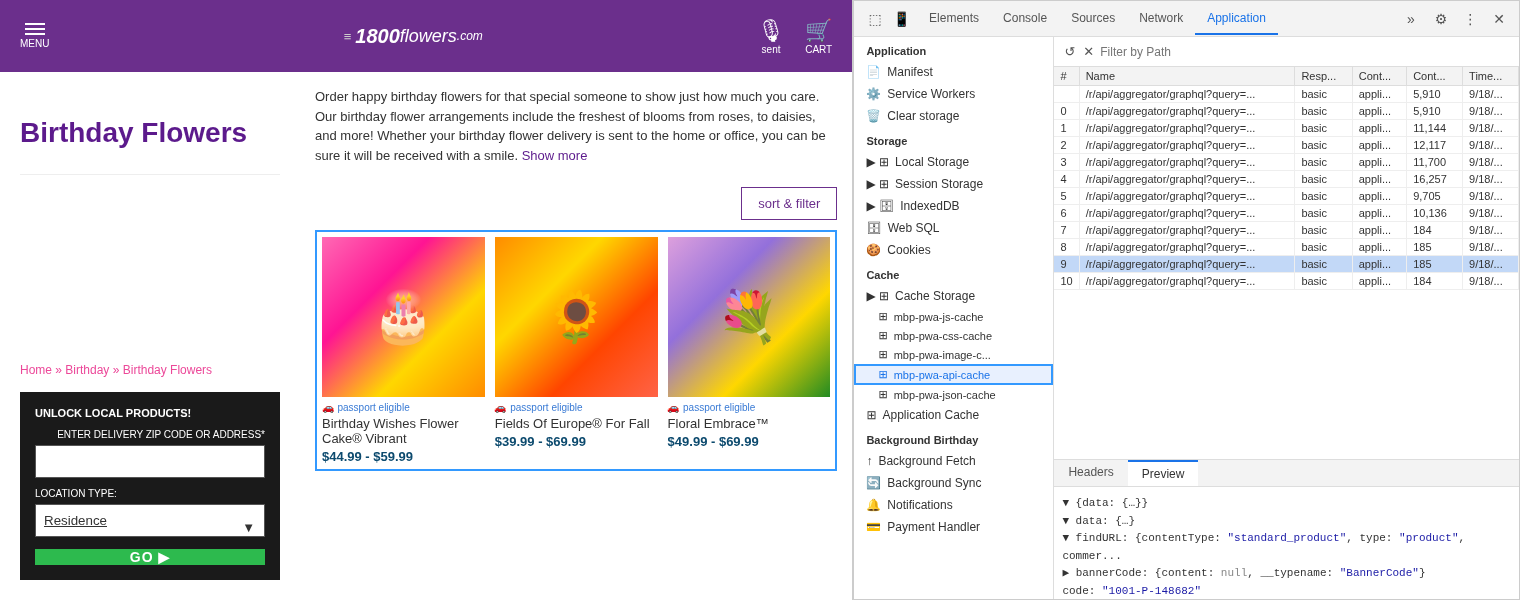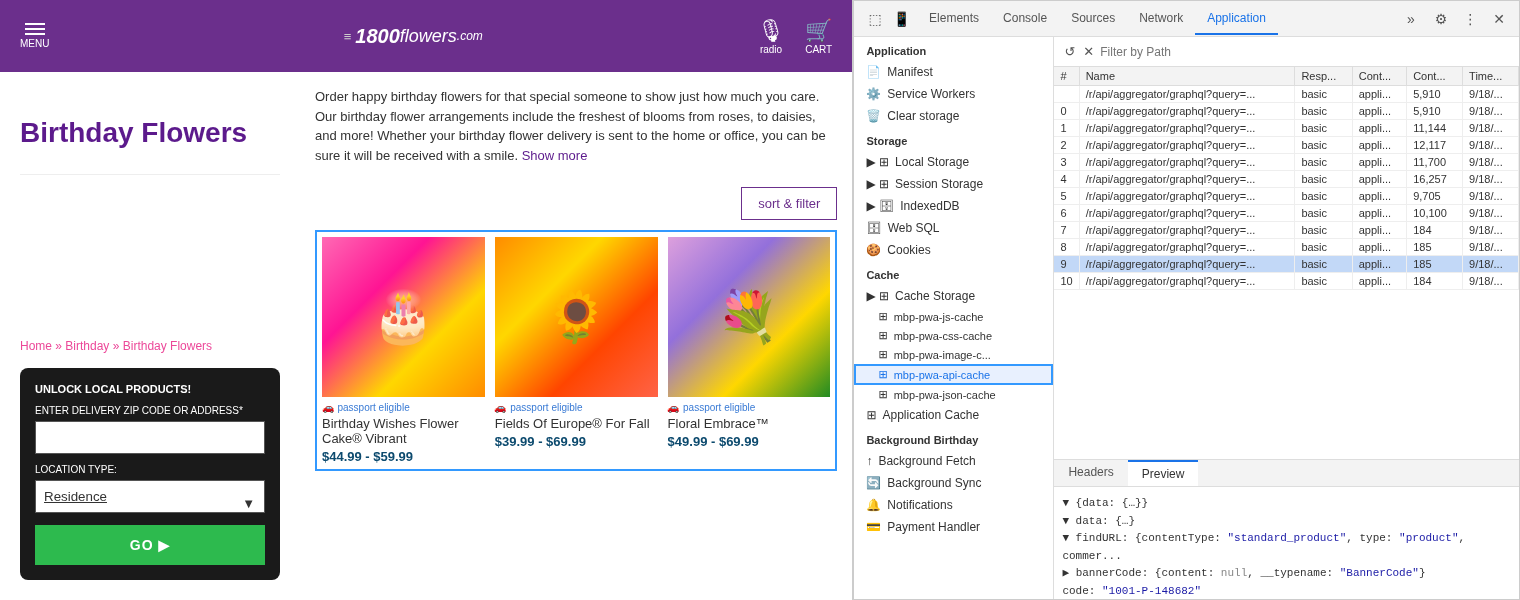--- a/index.html
+++ b/index.html
@@ -82,28 +82,28 @@
     }
     .breadcrumb {
       font-size: 12px;
       color: #ec4899;
       margin-top: auto;
     }
     .local-products-box {
       background: #1a1a1a;
       color: white;
       padding: 15px;
-      border-radius: 8px;
+      border-radius: 0;
     }
     .local-products-title {
       font-size: 11px;
       font-weight: bold;
       margin-bottom: 10px;
     }
-    .zip-label { font-size: 10px; margin-bottom: 5px; }
+    .zip-label { font-size: 10px; margin-bottom: 5px; text-align: right; }
     .zip-input {
       width: 100%;
       padding: 8px;
       border: 1px solid #555;
       background: white;
       color: #333;
       margin-bottom: 10px;
     }
     .location-label { font-size: 10px; margin-bottom: 5px; }
     .location-select {
@@ -113,21 +113,20 @@
       background: white;
       color: #333;
       margin-bottom: 12px;
       appearance: none;
       text-decoration: underline;
     }
     .location-select-wrap { position: relative; }
     .select-arrow { position: absolute; right: 10px; top: 50%; transform: translateY(-50%); color: #333; pointer-events: none; }
     .go-button {
       width: 100%;
-      padding: 12px;
       background: #2dba4e;
       color: white;
       font-weight: bold;
       font-size: 14px;
       border: none;
       cursor: pointer;
       letter-spacing: 1px;
     }
 
     
@@ -400,21 +399,21 @@
     </div>
     <div class="header-logo">
       <span style="font-size:13px; color:#ccc; font-style:italic;">≡</span>
       <span style="margin-left:4px; font-size:20px; font-style:italic; font-weight:bold;">1800</span>
       <span style="font-size:18px; font-style:italic;">flowers</span>
         <span style="font-size:12px; font-style:italic;">.com</span>
     </div>
     <div class="header-right">
       <div class="header-icon-group">
         <span class="header-icon">🎙</span>
-        <span>radio</span>
+        <span>sent</span>
       </div>
       <div class="header-icon-group">
         <span class="header-icon">🛒</span>
         <span>CART</span>
       </div>
     </div>
   </div>
 
   <div class="site-content">
 
@@ -664,21 +663,21 @@
     <td>basic</td>
     <td>appli...</td>
     <td>9,705</td>
     <td>9/18/...</td>
   </tr>
               <tr>
     <td class="row-num">6</td>
     <td style="max-width:180px;">/r/api/aggregator/graphql?query=...</td>
     <td>basic</td>
     <td>appli...</td>
-    <td>10,100</td>
+    <td>10,136</td>
     <td>9/18/...</td>
   </tr>
               <tr>
     <td class="row-num">7</td>
     <td style="max-width:180px;">/r/api/aggregator/graphql?query=...</td>
     <td>basic</td>
     <td>appli...</td>
     <td>184</td>
     <td>9/18/...</td>
   </tr>

